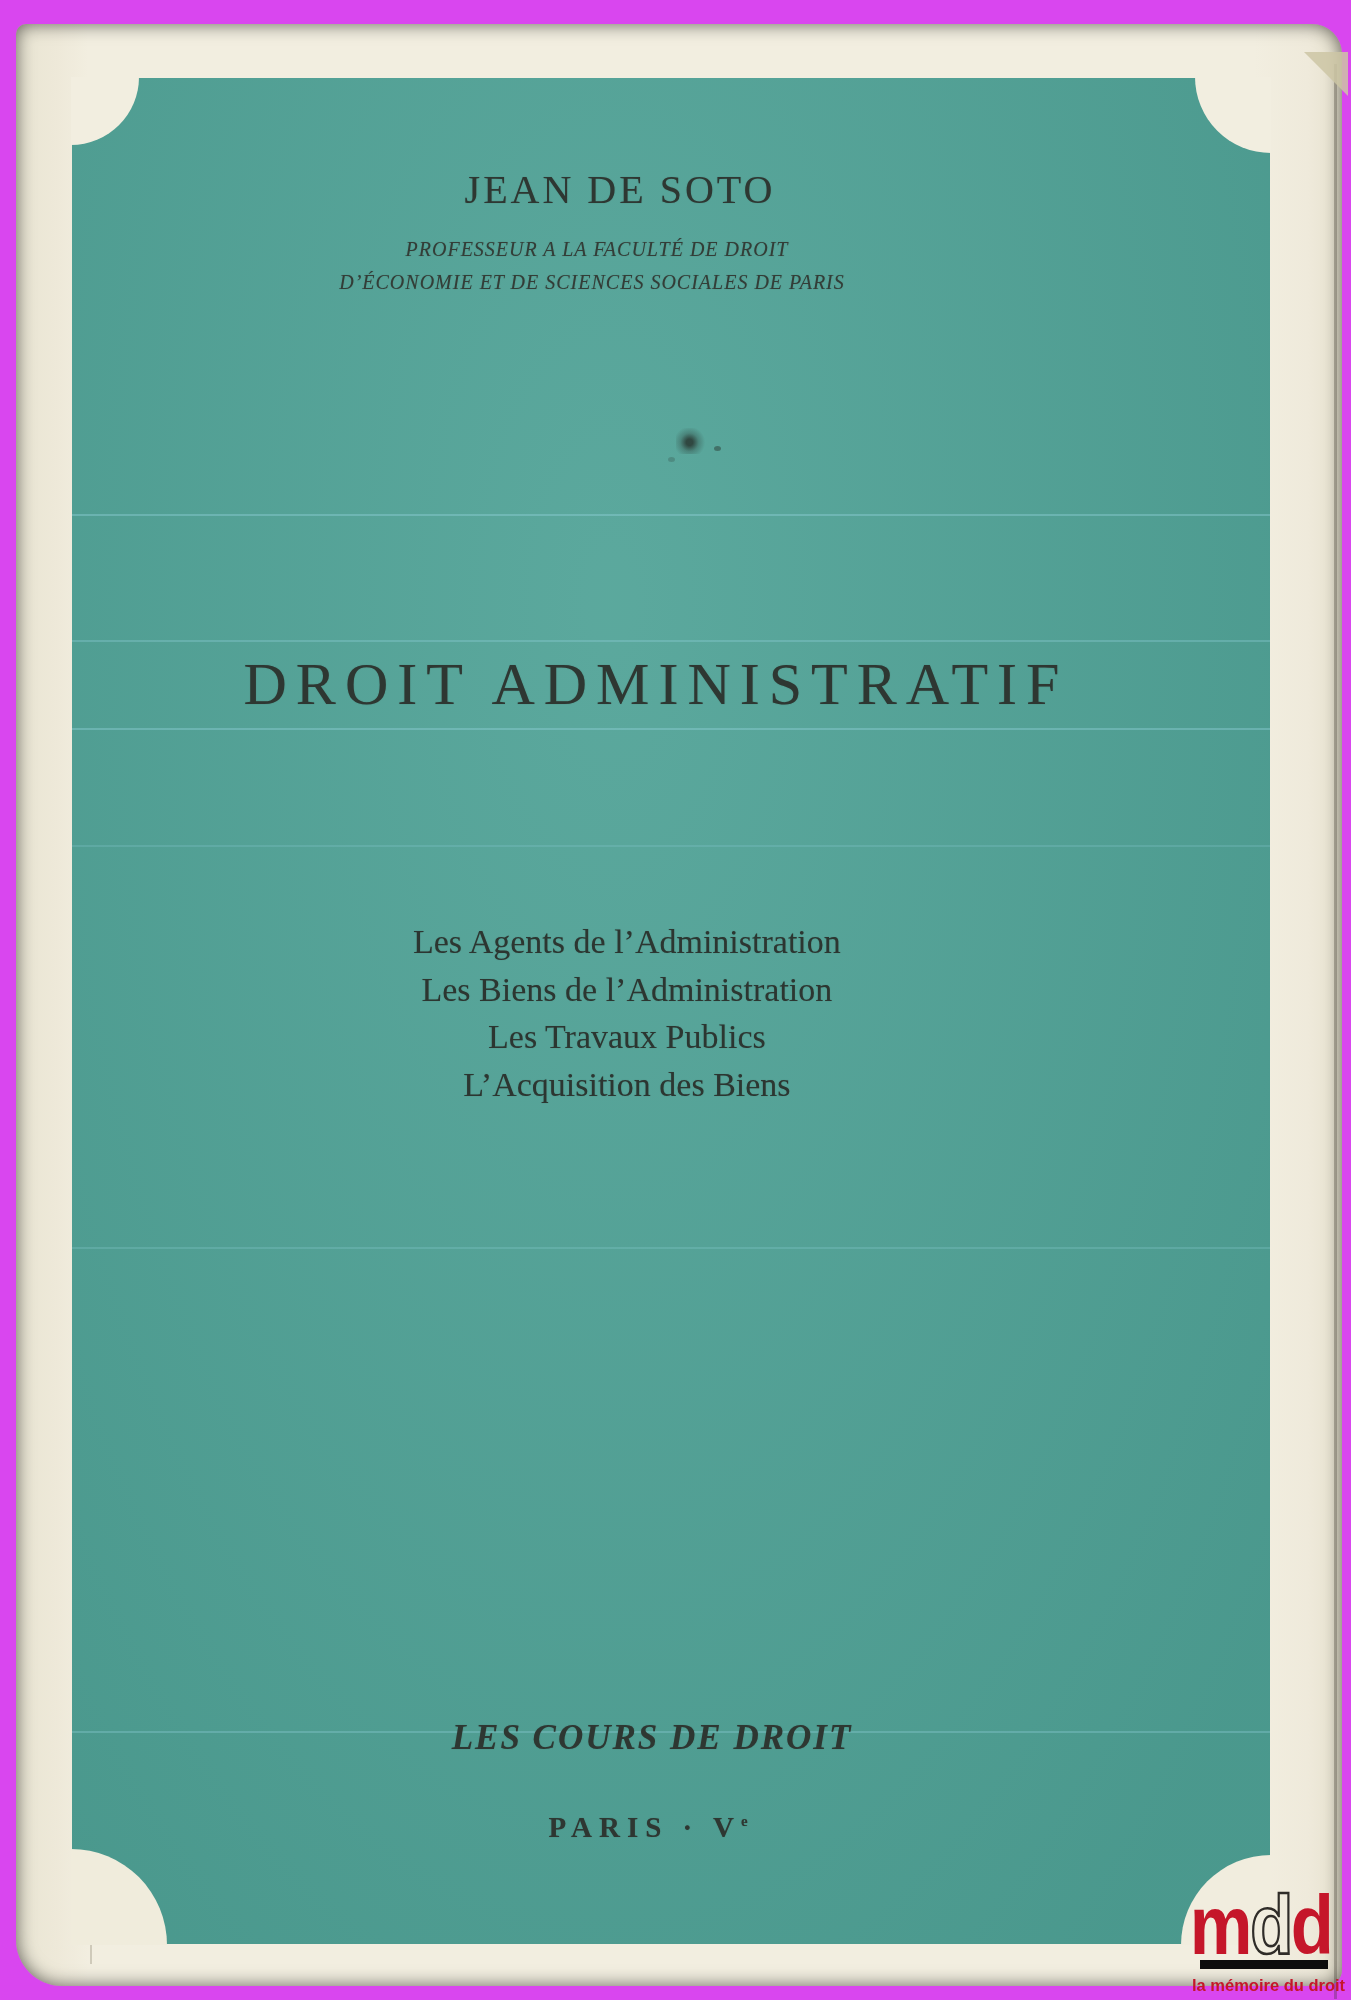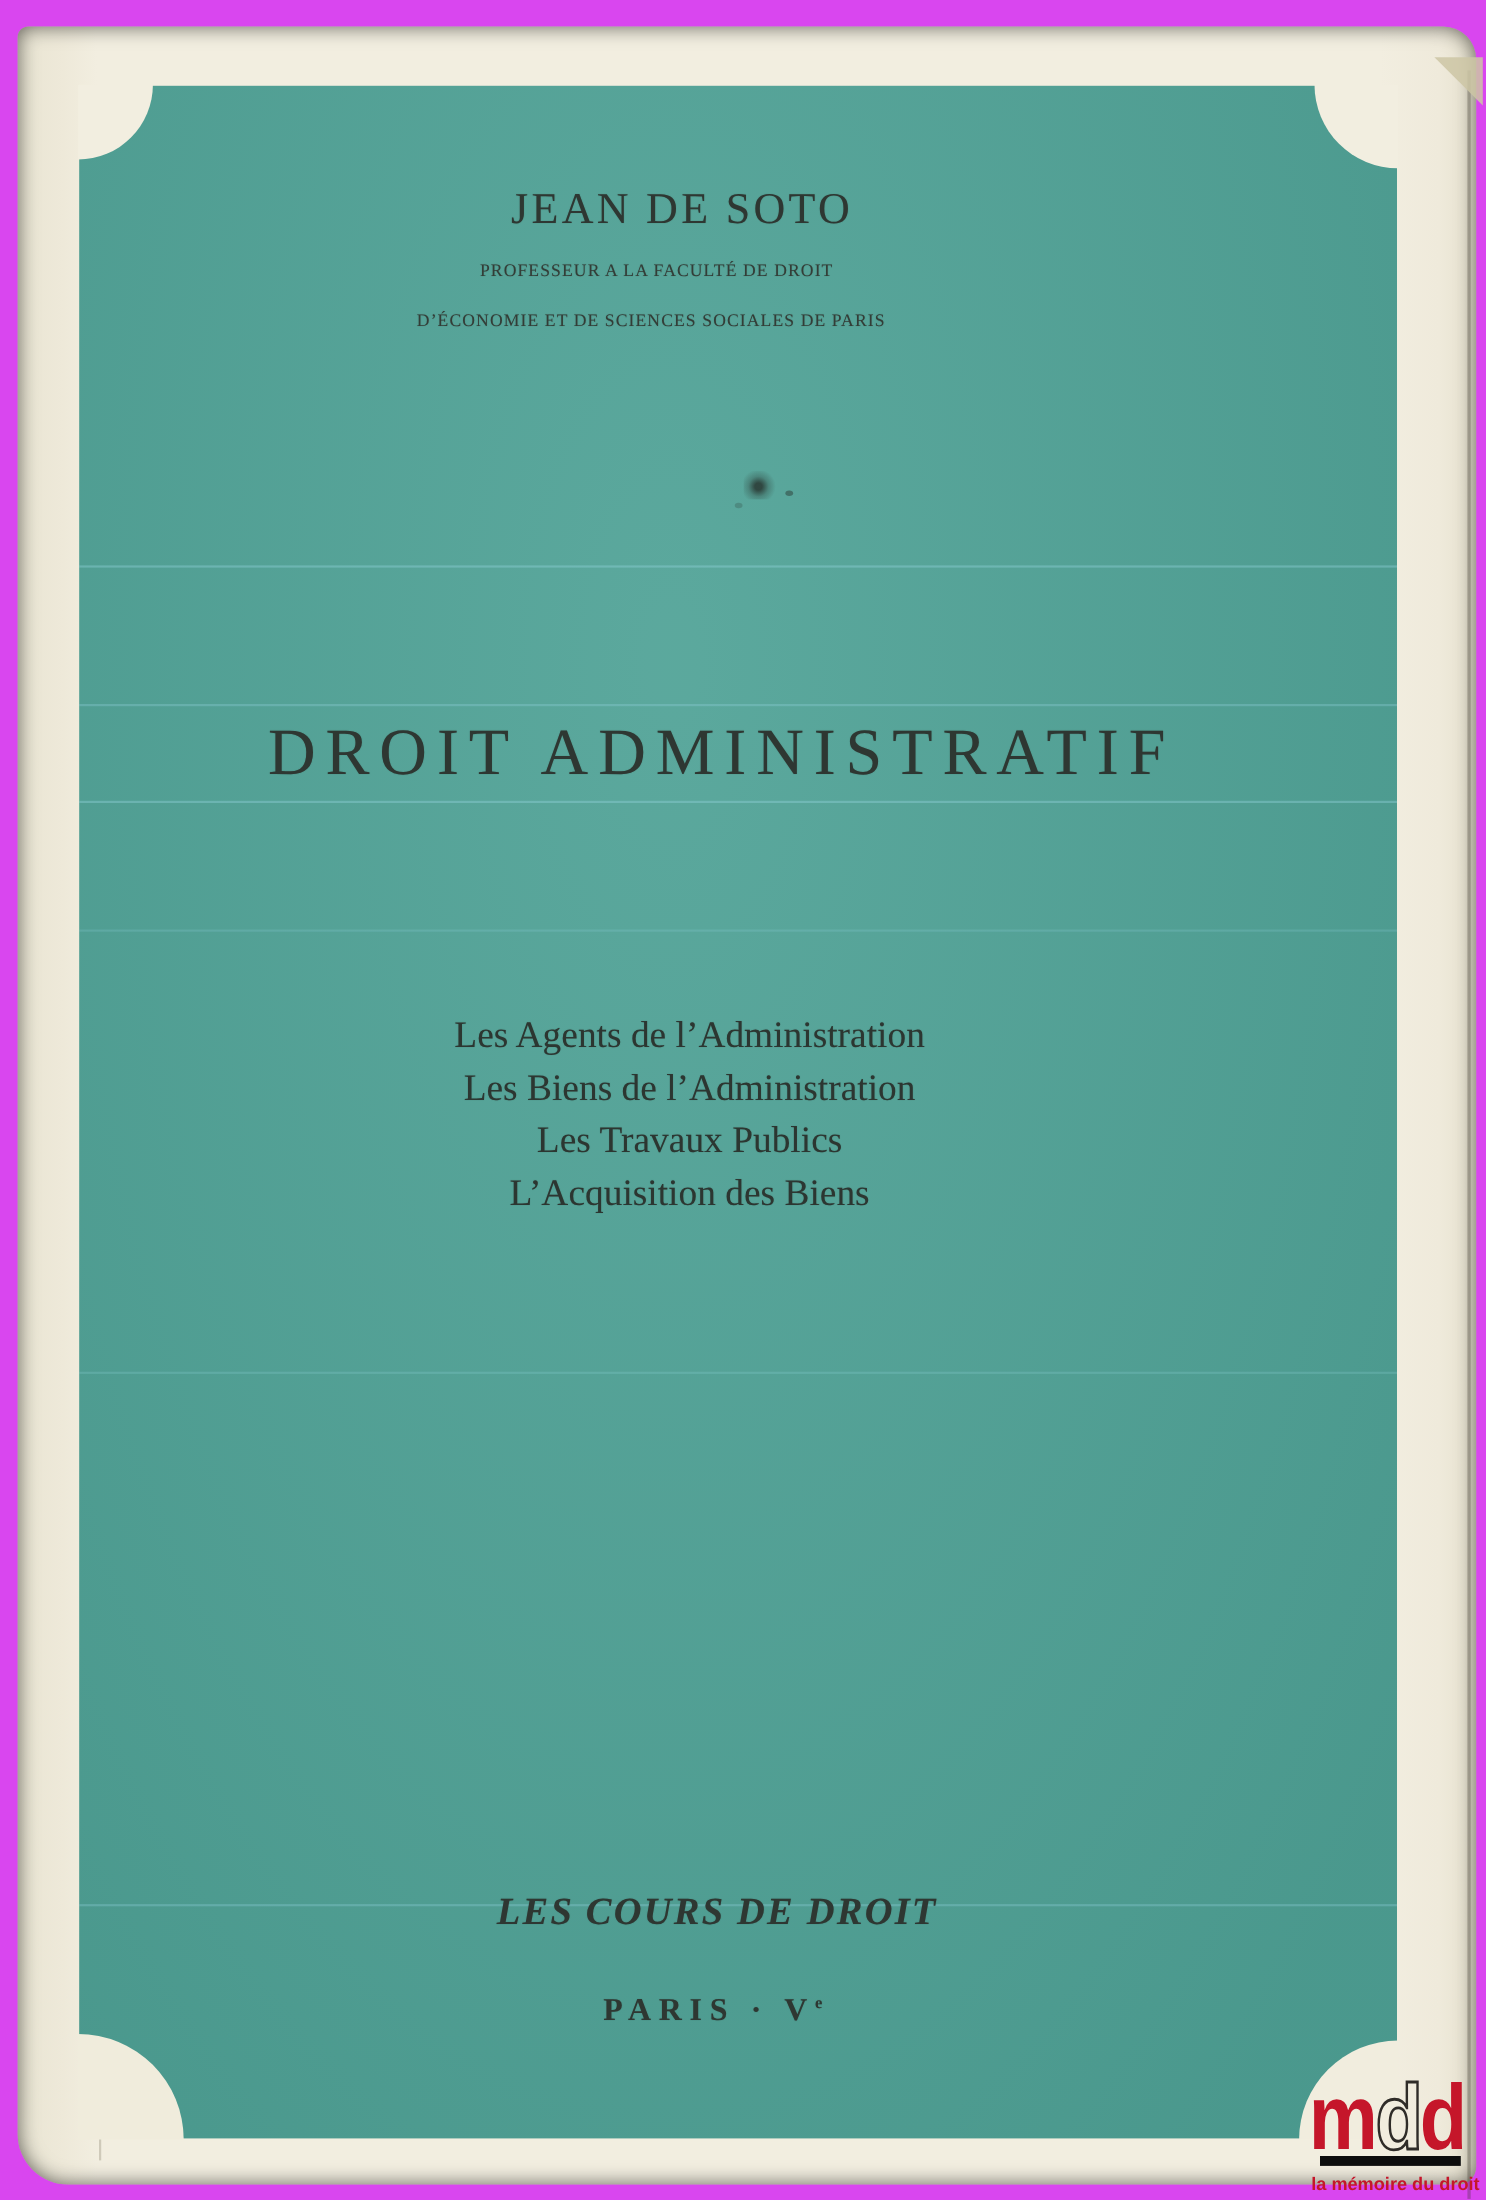--- a/index.html
+++ b/index.html
@@ -42,23 +42,23 @@
   .scan-line{position:absolute;left:72px;width:1198px;height:2px;background:rgba(150,214,224,.38);}
   .ink-smudge{
     position:absolute;left:676px;top:428px;width:30px;height:26px;
     background:radial-gradient(circle at 45% 55%, rgba(38,48,43,.8) 0 15%, rgba(38,48,43,.28) 42%, rgba(38,48,43,0) 72%);
   }
   .ink-speck{position:absolute;width:7px;height:5px;border-radius:50%;background:rgba(38,48,43,.45);}
   
   .txt{position:absolute;color:#2e3732;white-space:nowrap;text-shadow:0 0 1px rgba(46,55,50,.35);}
   .centered{transform:translateX(-50%);}
   .author{left:620px;top:166px;font-size:40px;letter-spacing:3px;}
-  .role{font-size:16px;letter-spacing:1px;color:#333d37;}
+  .role{font-style:italic;font-size:20px;letter-spacing:1px;color:#333d37;}
   .role1{left:597px;top:238px;}
-  .role2{left:592px;top:271px;margin-top:12px;}
+  .role2{left:592px;top:271px;}
   .main-title{left:656px;top:650px;font-size:60px;letter-spacing:9px;}
   .topics{position:absolute;left:413px;top:918px;font-size:34px;line-height:47.5px;color:#2c3631;text-shadow:0 0 1px rgba(46,55,50,.3);}
   .pub{font-weight:bold;}
   .pub-name{left:652px;top:1718px;font-size:35px;letter-spacing:2px;font-style:italic;}
   .pub-addr{left:652px;top:1770px;font-size:29px;letter-spacing:4px;}
   .pub-city{left:648px;top:1811px;font-size:29px;letter-spacing:7px;}
   .pub-city sup{font-size:15px;vertical-align:11px;letter-spacing:0;}
   
   .watermark{position:absolute;left:1184px;top:1880px;width:167px;height:120px;z-index:10;}
 </style>

